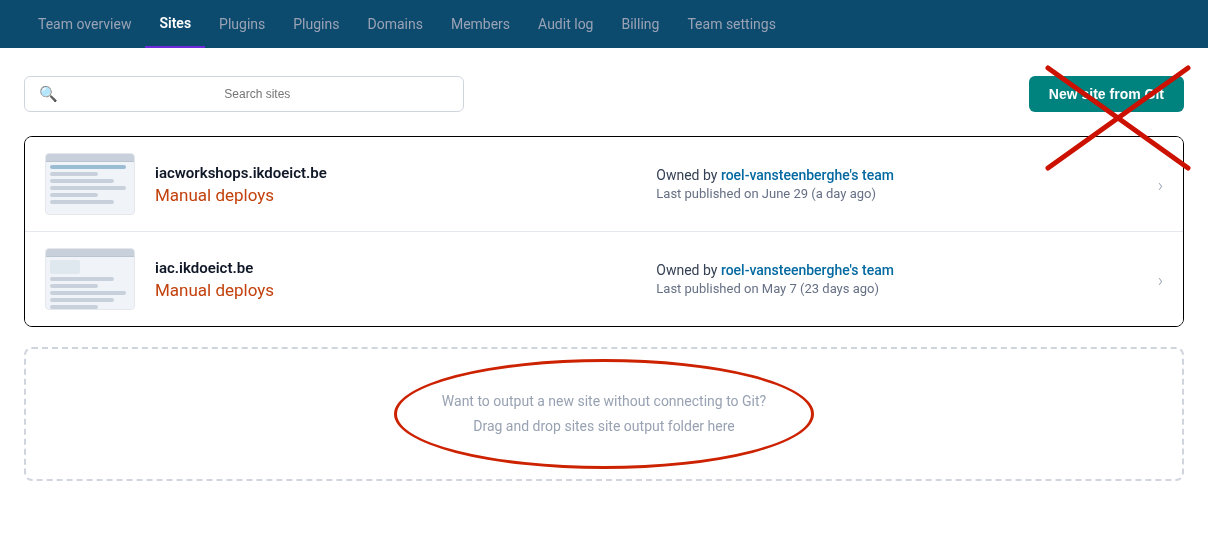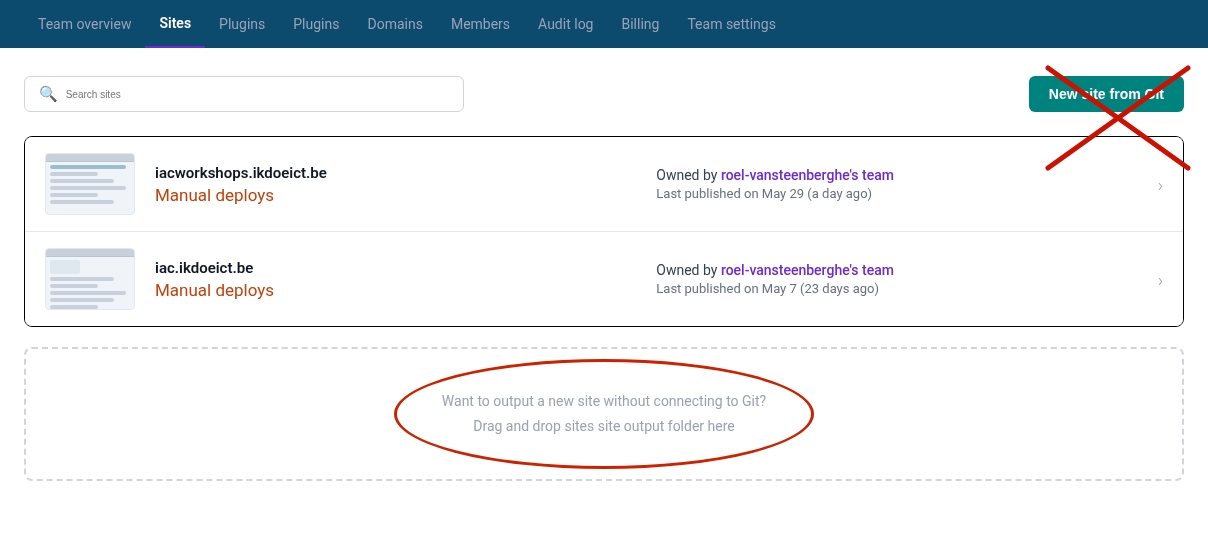--- a/index.html
+++ b/index.html
@@ -63,24 +63,25 @@
       background: #fff;
       gap: 8px;
     }
     .search-icon {
       color: #98a2b3;
       font-size: 15px;
     }
     .search-input {
       border: none;
       outline: none;
-      font-size: 10px;
+      font-size: 12px;
       color: #667085;
       width: 100%;
       background: transparent;
+      text-align: center;
     }
 
     .new-site-btn {
       background: #00827f;
       color: #fff;
       border: none;
       border-radius: 6px;
       padding: 10px 20px;
       font-size: 14px;
       font-weight: 600;
@@ -160,21 +161,21 @@
     .site-meta {
       flex: 1;
       text-align: left;
     }
     .site-owner {
       font-size: 14px;
       color: #344054;
       margin-bottom: 3px;
     }
     .site-owner a {
-      color: #6d28d9;
+      color: #0369a1;
       text-decoration: none;
       font-weight: 500;
     }
     .site-published {
       font-size: 13px;
       color: #667085;
     }
 
     .chevron-right {
       color: #98a2b3;
@@ -263,21 +264,21 @@
             <div class="thumb-line short"></div>
             <div class="thumb-line med"></div>
           </div>
         </div>
         <div class="site-info">
           <div class="site-name">iacworkshops.ikdoeict.be</div>
           <div class="site-deploy-type">Manual deploys</div>
         </div>
         <div class="site-meta">
           <div class="site-owner">Owned by <a>roel-vansteenberghe's team</a></div>
-          <div class="site-published">Last published on May 29 (a day ago)</div>
+          <div class="site-published">Last published on June 29 (a day ago)</div>
         </div>
         <span class="chevron-right">›</span>
       </div>
       <div class="site-item">
         <div class="site-thumbnail">
           <div class="thumb-bar"></div>
           <div class="thumb-content">
             <div class="thumb-box"></div>
             <div class="thumb-line med"></div>
             <div class="thumb-line short"></div>

